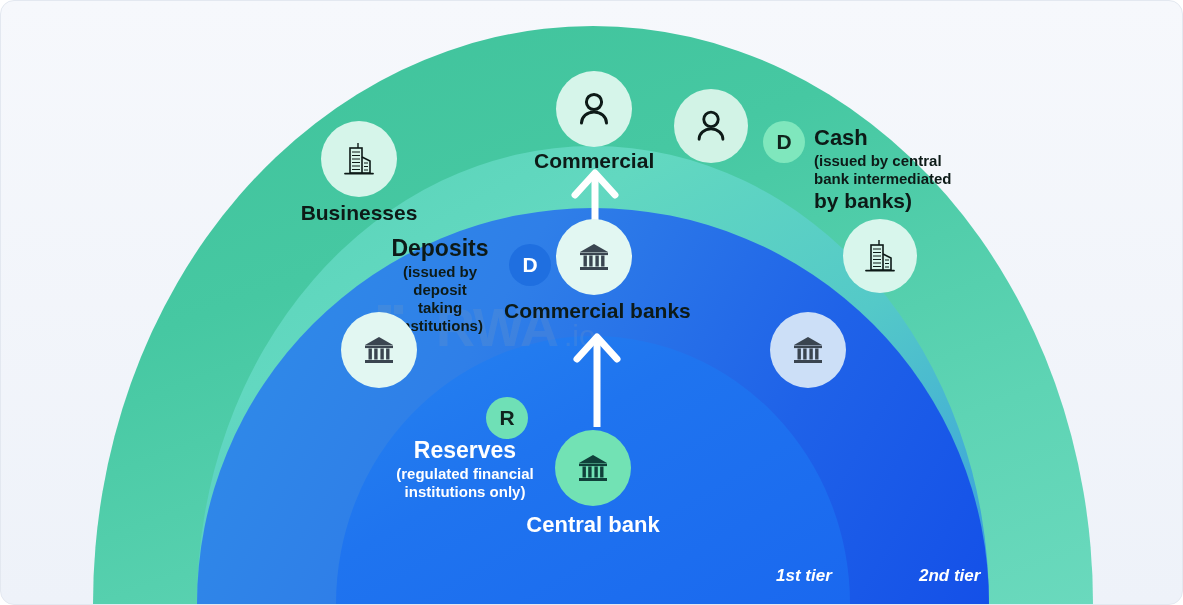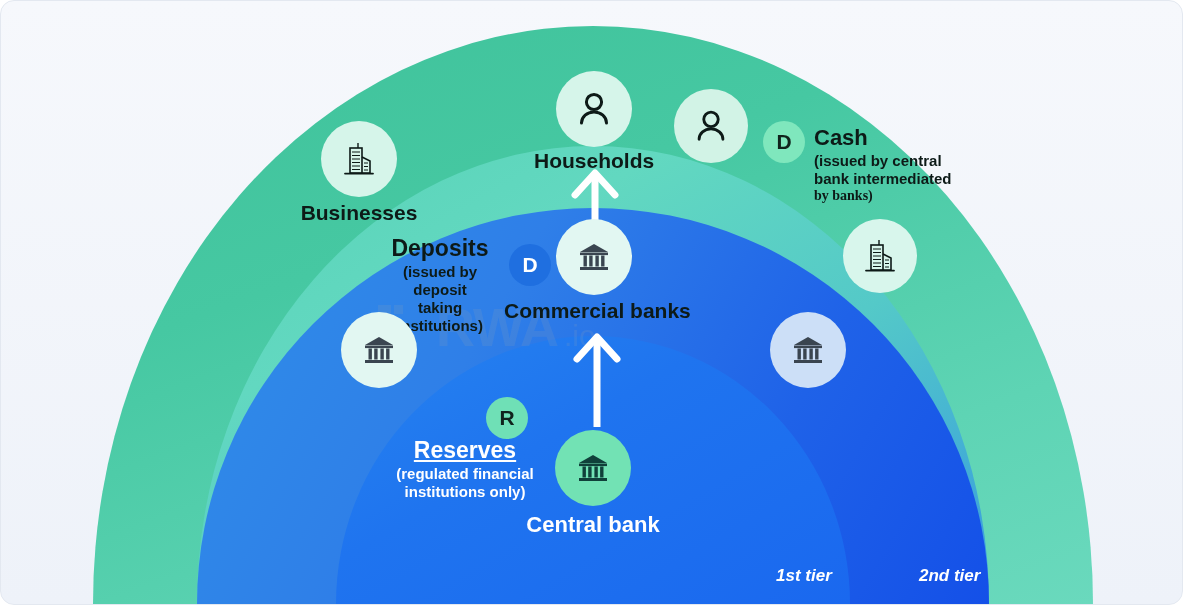--- a/index.html
+++ b/index.html
@@ -135,21 +135,21 @@
     <div class="nlabel dark" style="left:-22px;top:80px;width:120px;font-size:21px;text-align:center;">Businesses</div>
   </div>
 
   <div class="node" style="left:555px;top:70px;">
     <div class="circ c-house">
       <svg width="42" height="42" viewBox="0 0 42 42">
         <circle cx="21" cy="14" r="7.6" stroke="#0d1a17" stroke-width="3" fill="none"></circle>
         <path d="M8.5 35 a12.5 11 0 0 1 25 0" stroke="#0d1a17" stroke-width="3" fill="none" stroke-linecap="round"></path>
       </svg>
     </div>
-    <div class="nlabel dark" style="left:-22px;top:78px;width:120px;font-size:21px;">Households</div>
+    <div class="nlabel dark" style="left:-22px;top:78px;width:120px;font-size:21px;">Commercial</div>
   </div>
 
   <div class="node" style="left:673px;top:88px;">
     <div class="circ c-house2">
       <svg width="40" height="40" viewBox="0 0 42 42">
         <circle cx="21" cy="14" r="7.6" stroke="#0d1a17" stroke-width="3" fill="none"></circle>
         <path d="M8.5 35 a12.5 11 0 0 1 25 0" stroke="#0d1a17" stroke-width="3" fill="none" stroke-linecap="round"></path>
       </svg>
     </div>
   </div>
@@ -169,21 +169,21 @@
     </div>
   </div>
 
   <div class="node" style="left:762px;top:120px;">
     <div class="badge badge-green">D</div>
   </div>
   <div class="tblock" style="left:813px;top:125px;">
     <div class="t-title dark" style="font-size:22px;">Cash</div>
     <div class="t-sub dark" style="font-size:15px;margin-top:3px;">(issued by central</div>
     <div class="t-sub dark" style="font-size:15px;">bank intermediated</div>
-    <div class="t-sub dark" style="font-size:14px;font-family:Liberation Serif, serif;">by banks)</div>
+    <div class="t-sub dark" style="font-size:21px;">by banks)</div>
   </div>
 
   <div class="tblock" style="left:374px;top:235px;width:130px;text-align:center;">
     <div class="t-title dark" style="font-size:23px;">Deposits</div>
     <div class="t-sub dark" style="font-size:15px;margin-top:3px;">(issued by deposit</div>
     <div class="t-sub dark" style="font-size:15px;">taking institutions)</div>
   </div>
   <div class="node" style="left:508px;top:243px;">
     <div class="badge badge-blue">D</div>
   </div>
@@ -234,21 +234,21 @@
         </g>
         <rect x="6" y="30" width="28" height="3" fill="#3a4550"></rect>
       </svg>
     </div>
   </div>
 
   <div class="node" style="left:485px;top:396px;">
     <div class="badge badge-green-r">R</div>
   </div>
   <div class="tblock" style="left:392px;top:437px;width:144px;text-align:center;">
-    <div class="t-title white" style="font-size:23px;text-decoration:underline;">Reserves</div>
+    <div class="t-title white" style="font-size:23px;">Reserves</div>
     <div class="t-sub white" style="font-size:15px;margin-top:3px;">(regulated financial</div>
     <div class="t-sub white" style="font-size:15px;">institutions only)</div>
   </div>
 
   <div class="node" style="left:554px;top:429px;">
     <div class="circ c-cbank">
       <svg width="40" height="40" viewBox="0 0 40 40">
         <path d="M20 7 L34 15 L6 15 Z" fill="#10403a"></path>
         <rect x="6" y="15.5" width="28" height="2.6" fill="#10403a"></rect>
         <g fill="#10403a">

